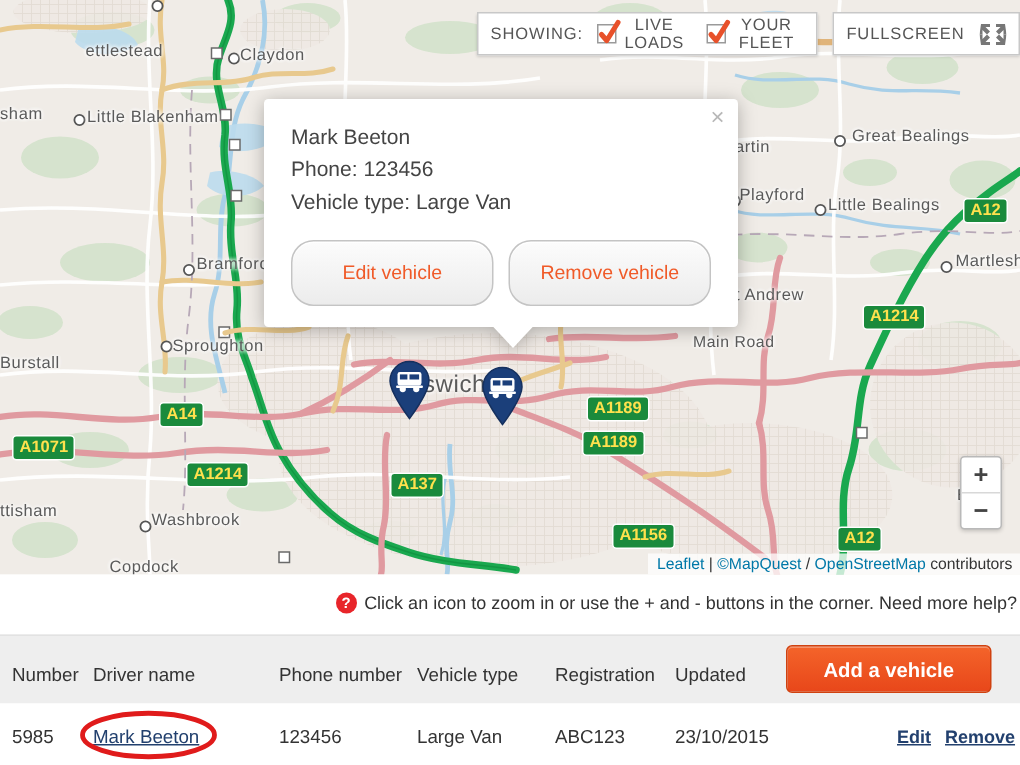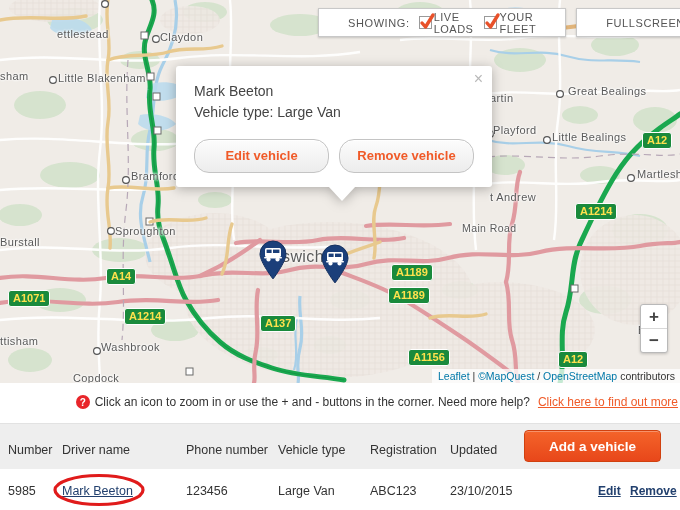--- a/index.html
+++ b/index.html
@@ -19,26 +19,26 @@
   }
   .map-bg{position:absolute;inset:0;}
   .map-bg svg{display:block;}
 
   
   .ctl-row{position:absolute;top:8px;left:318px;display:flex;gap:10px;z-index:40;}
   .ctl-box{
     background:#fff;border:1px solid #c8c8c8;
     box-shadow:0 1px 2px rgba(0,0,0,.18);
     height:29px;display:flex;align-items:center;
-    padding:0 29px;box-sizing:border-box;
+    padding:0 8px;box-sizing:border-box;
   }
   .showing-label{
     font-size:11px;color:#555;letter-spacing:.6px;margin-right:9px;
   }
-  .chk-item{display:flex;align-items:center;margin-right:11px;}
+  .chk-item{display:flex;align-items:center;margin-right:11px;text-align:center;}
   .chk-item:last-child{margin-right:0;}
   .chk{
     position:relative;width:13px;height:13px;background:#fff;
     border:1px solid #9a9a9a;box-sizing:border-box;margin-right:2px;
     flex:none;
   }
   .chk svg{position:absolute;left:-2px;top:-5px;}
   .chk-label{font-size:11px;color:#555;letter-spacing:.5px;}
   .fs-label{font-size:11px;color:#555;letter-spacing:.6px;margin-right:10px;}
   .fs-icon{width:18px;height:16px;position:relative;flex:none;}
@@ -55,24 +55,24 @@
   }
   .popup-close{
     position:absolute;right:9px;top:5px;
     font-size:16px;color:#b8b8b8;cursor:pointer;line-height:1;
     font-family:"Liberation Sans", sans-serif;
   }
   .popup-title{font-size:14px;font-weight:bold;color:#3a3a3a;margin:0 0 3px 0;}
   .popup-line{font-size:14px;color:#444;margin:0 0 2px 0;line-height:1.38;}
   .popup-btns{display:flex;gap:10px;margin-top:16px;}
   .pbtn{
-    flex:1;height:34px;border-radius:15px;
+    flex:1;height:44px;border-radius:15px;
     border:1px solid #c4c4c4;
     background:linear-gradient(to bottom,#fcfcfc 0%,#ececec 100%);
-    color:#f05a28;font-size:13px;font-weight:bold;
+    color:#f05a28;font-size:13px;font-weight:normal;
     display:flex;align-items:center;justify-content:center;
     cursor:pointer;box-sizing:border-box;
     box-shadow:inset 0 1px 0 #fff;
   }
   .popup-tail{
     position:absolute;left:152px;top:100%;margin-top:-1px;
     width:0;height:0;border-left:14px solid transparent;
     border-right:14px solid transparent;border-top:15px solid #fff;
   }
 
@@ -395,34 +395,34 @@
     </div>
 
     <div class="attrib">
       <a>Leaflet</a><span> | </span><a>©MapQuest</a><span> / </span><a>OpenStreetMap</a><span> contributors</span>
     </div>
 
     <div class="popup">
       <div class="popup-body">
         <span class="popup-close">×</span>
         <div class="popup-line">Mark Beeton</div>
+        <div class="popup-line">Phone: 123456</div>
         <div class="popup-line">Vehicle type: Large Van</div>
         <div class="popup-btns">
           <div class="pbtn">Edit vehicle</div>
           <div class="pbtn">Remove vehicle</div>
         </div>
       </div>
       <div class="popup-tail"></div>
     </div>
   </div>
 
   <div class="helprow">
     <span class="help-q">?</span>
     <span class="help-txt">Click an icon to zoom in or use the + and - buttons in the corner. Need more help?</span>
-    <span class="help-link">Click here to find out more</span>
   </div>
 
   <div class="tbl">
     <div class="thead" id="thead">
       <div class="addbtn">Add a vehicle</div>
     <span class="th" style="left: 8px;">Number</span>
         <span class="th" style="left: 62px;">Driver name</span>
         <span class="th" style="left: 186px;">Phone number</span>
         <span class="th" style="left: 278px;">Vehicle type</span>
         <span class="th" style="left: 370px;">Registration</span>

